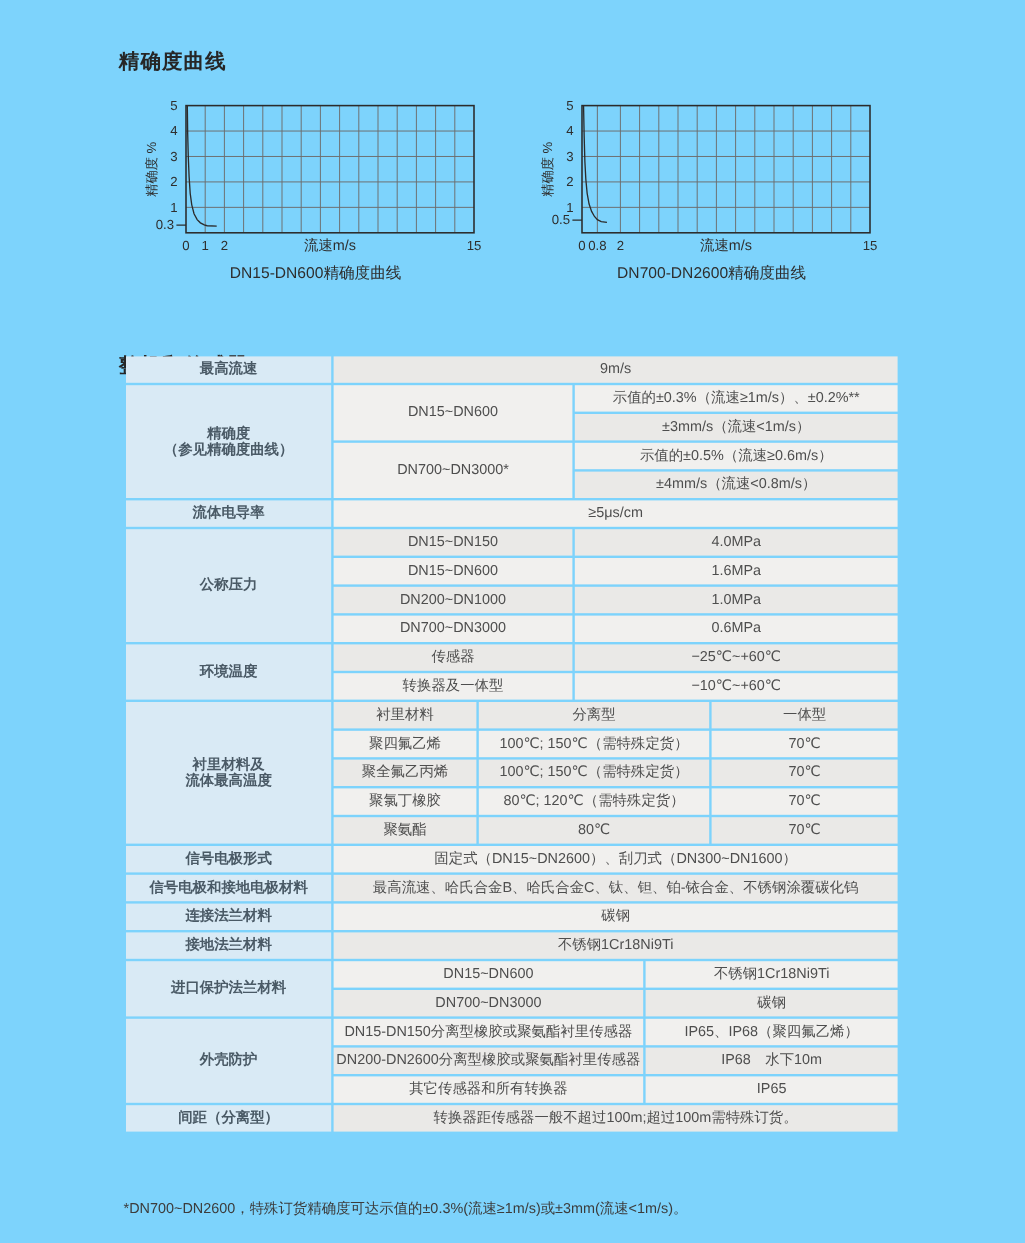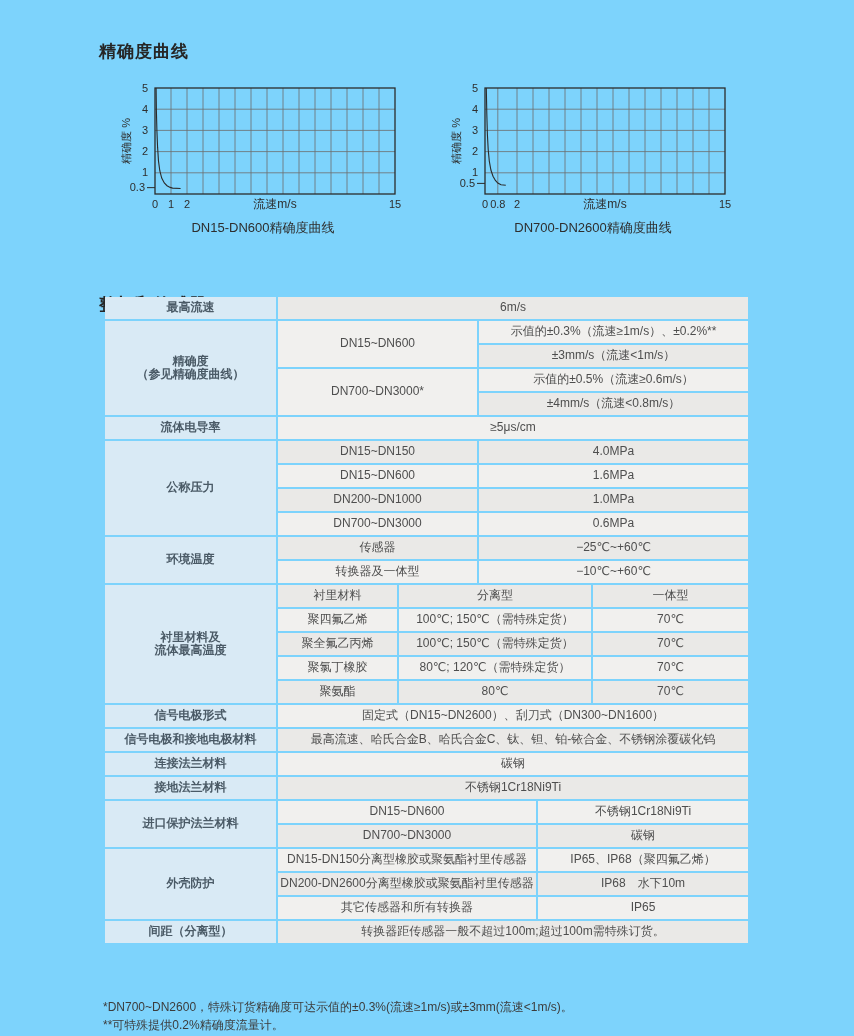--- a/index.html
+++ b/index.html
@@ -117,21 +117,21 @@
       <col style="width:171px">
         <col style="width:119px">
         <col style="width:78px">
       <col style="width:57px">
         <col style="width:53px">
         <col style="width:155px">
     </colgroup>
     <tbody>
       <tr>
         <td class="lab">最高流速</td>
-        <td colspan="5">6m/s</td>
+        <td colspan="5">9m/s</td>
       </tr>
       <tr>
         <td class="lab" rowspan="4">
           <span class="l2">精确度</span>
           <span class="l2">（参见精确度曲线）</span>
         </td>
         <td colspan="2" rowspan="2">DN15~DN600</td>
         <td colspan="3">示值的±0.3%（流速≥1m/s）、±0.2%**</td>
       </tr>
       <tr>
@@ -243,16 +243,15 @@
       </tr>
       <tr>
         <td class="lab">间距（分离型）</td>
         <td colspan="5">转换器距传感器一般不超过100m;超过100m需特殊订货。</td>
       </tr>
     </tbody>
   </table>
 
   <div class="footnotes">
     <div>*DN700~DN2600，特殊订货精确度可达示值的±0.3%(流速≥1m/s)或±3mm(流速&lt;1m/s)。</div>
-    <div>**可特殊提供0.2%精确度流量计。</div>
   </div>
 
 </div>
 
 </body></html>

